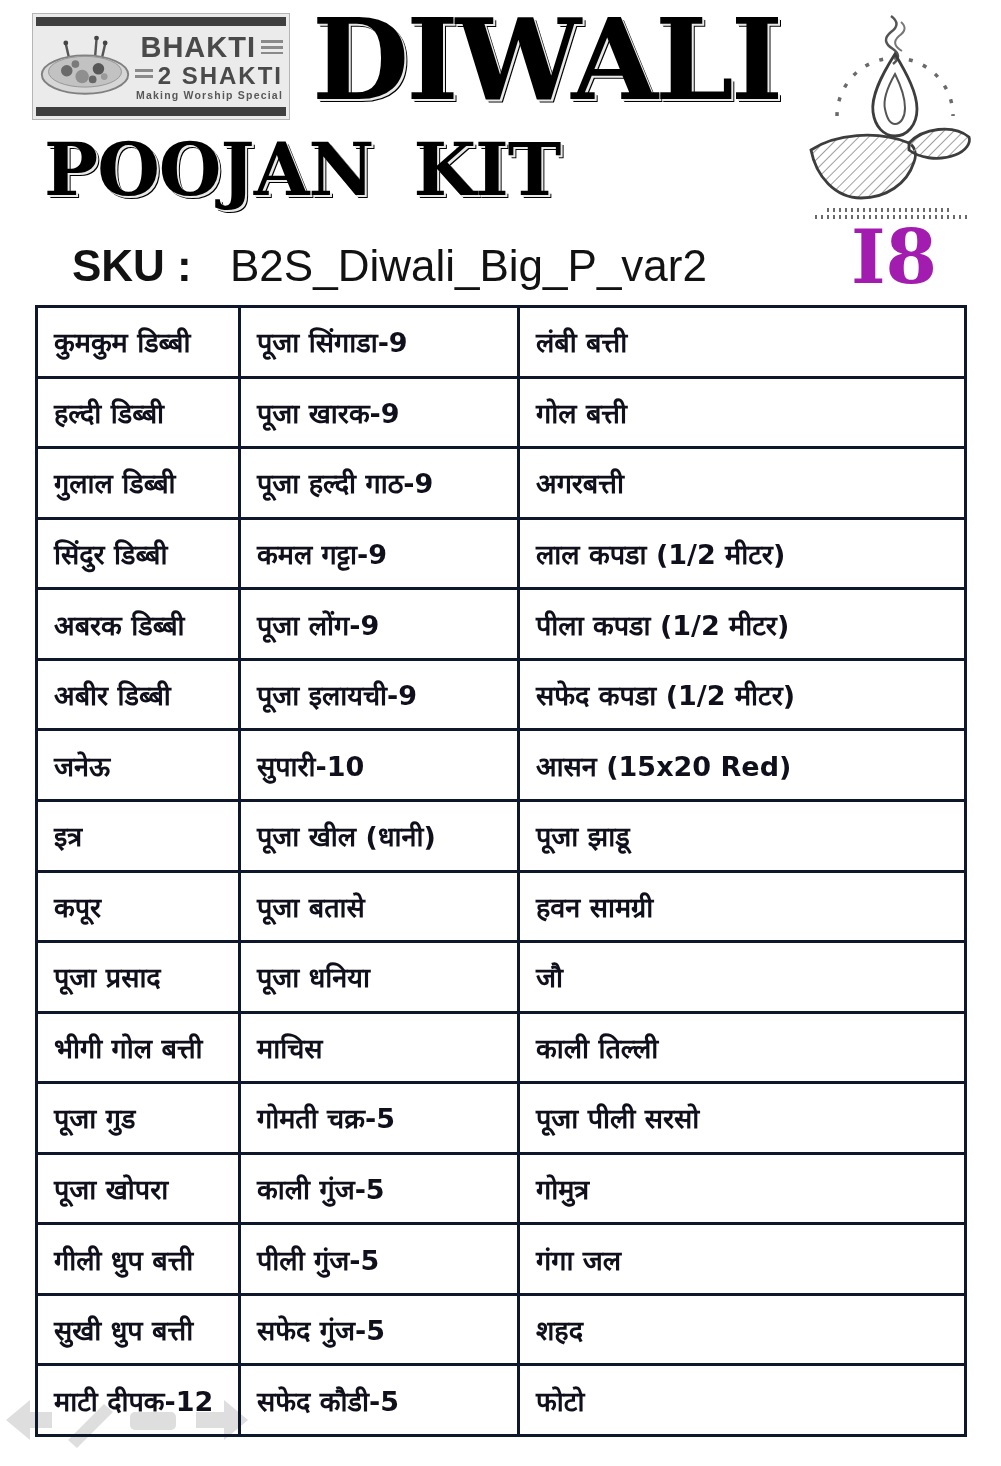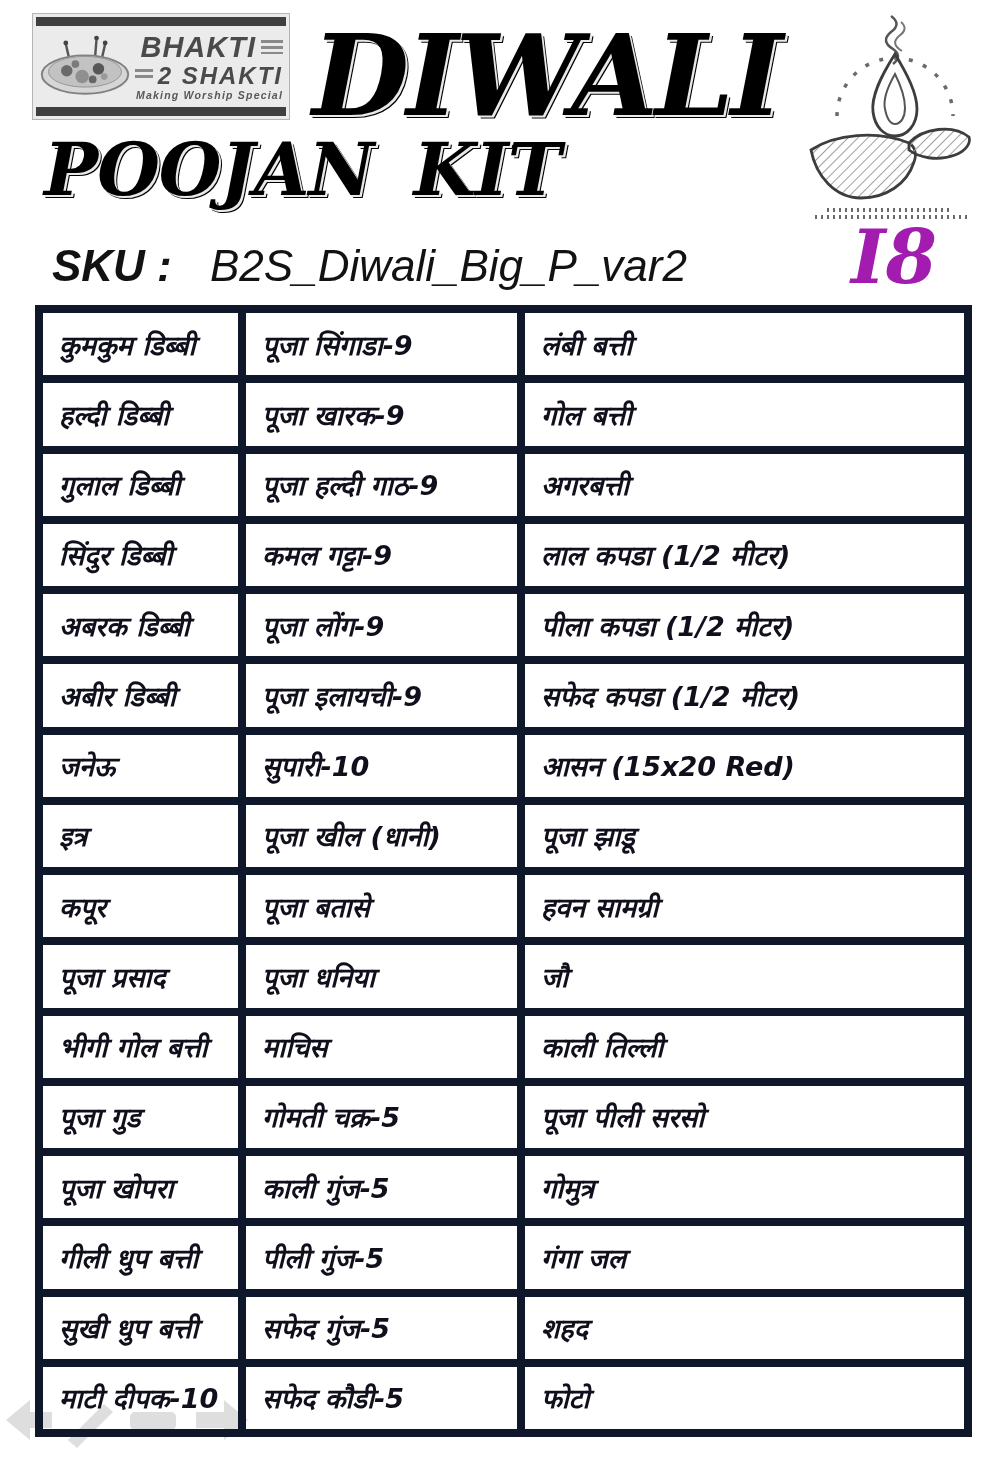--- a/index.html
+++ b/index.html
@@ -1,18 +1,18 @@
 <!DOCTYPE html>
 <html><head>
 <meta charset="utf-8">
 <style>
   html,body{margin:0;padding:0;background:#fff;}
   .page{
     position:relative;width:1001px;height:1466px;background:#ffffff;
-    font-family:"DejaVu Sans",sans-serif;overflow:hidden;font-style:italic;
+    font-family:"DejaVu Sans",sans-serif;overflow:hidden;
   }
 
   
   .logo-box{
     position:absolute;left:32px;top:13px;width:258px;height:107px;
     background:#ebebeb;border:1px solid #b5b5b5;box-sizing:border-box;
   }
   .logo-bar{position:absolute;left:3px;right:3px;height:9px;background:#3f3f3f;}
   .logo-bar.top{top:3px}
   .logo-bar.bottom{bottom:3px}
@@ -25,42 +25,42 @@
   .bars{display:inline-block;width:22px;height:14px;
     background:repeating-linear-gradient(to bottom,#8a8a8a 0 3px,transparent 3px 6px);}
   .bars.small{width:18px;height:12px;}
 
   
   .title-line{
     position:absolute;color:#000;font-family:"DejaVu Serif","Liberation Serif",serif;
     font-weight:bold;line-height:1;white-space:nowrap;
     text-shadow:2px 2px 0 #e9e9e9, 3px 3px 0 #000;
   }
-  .title-diwali{left:312px;top:20px;font-size:112px;letter-spacing:-3px;}
+  .title-diwali{left:312px;top:4px;font-size:112px;letter-spacing:-3px;}
   .title-poojan{left:44px;top:134px;font-size:72px;letter-spacing:-1px;word-spacing:16px;}
   .code-text{
     position:absolute;left:851px;top:220px;color:#a21caf;
     font-family:"DejaVu Serif","Liberation Serif",serif;font-weight:bold;font-size:74px;line-height:1;
   }
 
   
   .sku-line{
     position:absolute;left:52px;top:241px;font-family:"Liberation Sans",sans-serif;
     font-size:44px;color:#121212;white-space:nowrap;
   }
-  .sku-label{font-weight:bold;}
+  .sku-label{font-weight:bold;margin-left:20px;}
   .sku-value{font-weight:normal;margin-left:26px;}
 
   
   .kit-table{
     position:absolute;left:35px;top:305px;width:929px;height:1132px;
     border-collapse:collapse;table-layout:fixed;z-index:2;background:transparent;
   }
   .kit-table td{
-    border:8px solid #0f172a;
+    border:3px solid #0f172a;
     font-family:"DejaVu Sans",sans-serif;font-weight:bold;font-size:27px;color:#10101c;
     padding:0 4px 0 16px;vertical-align:middle;overflow:hidden;white-space:nowrap;
   }
 
   
   .diya{position:absolute;left:795px;top:12px;z-index:1;}
   .watermark{position:absolute;left:2px;top:1390px;z-index:1;}
 </style>
 </head>
 <body>
@@ -223,20 +223,20 @@
           <td>गीली धुप बत्ती</td>
           <td>पीली गुंज-5</td>
           <td>गंगा जल</td>
         </tr>
         <tr>
           <td>सुखी धुप बत्ती</td>
           <td>सफेद गुंज-5</td>
           <td>शहद</td>
         </tr>
         <tr>
-          <td>माटी दीपक-10</td>
+          <td>माटी दीपक-12</td>
           <td>सफेद कौडी-5</td>
           <td>फोटो</td>
         </tr>
       </tbody>
   </table>
 
 </div>
 
 </body></html>

